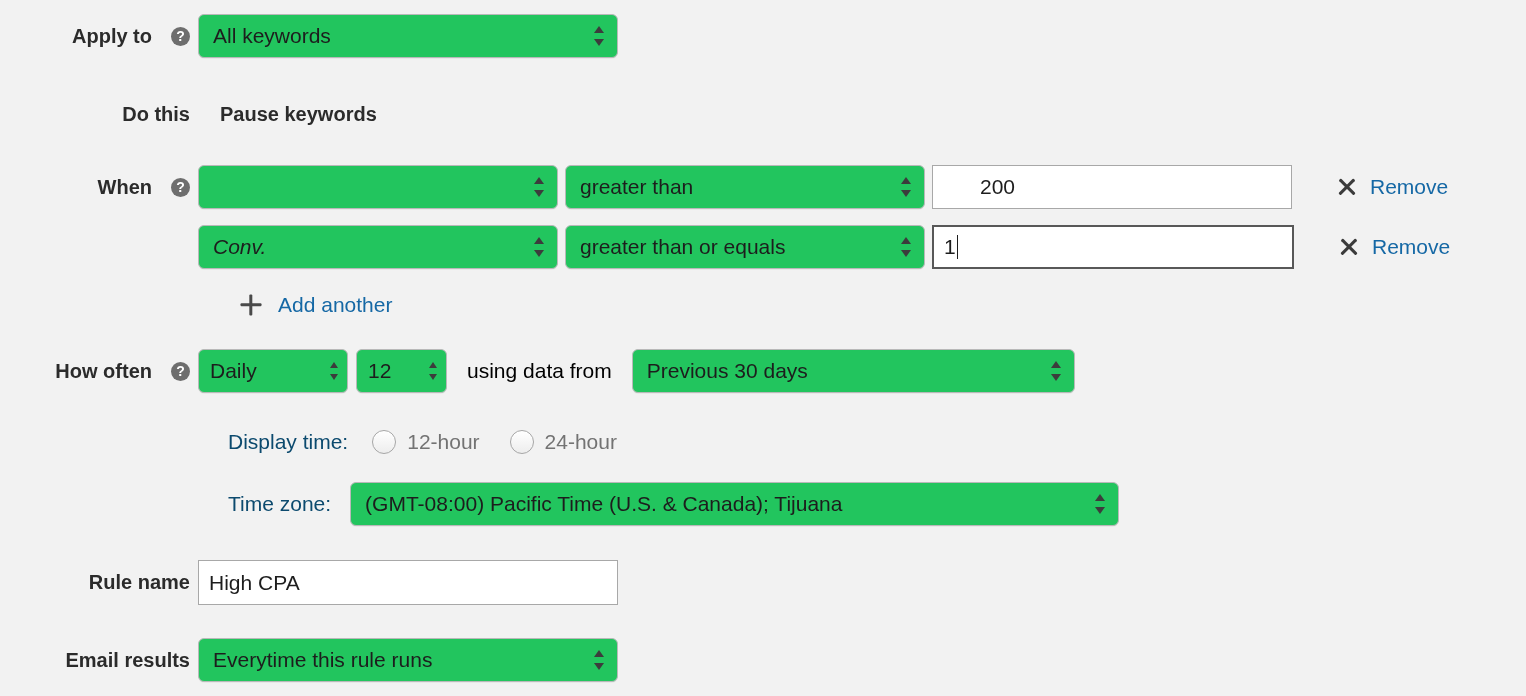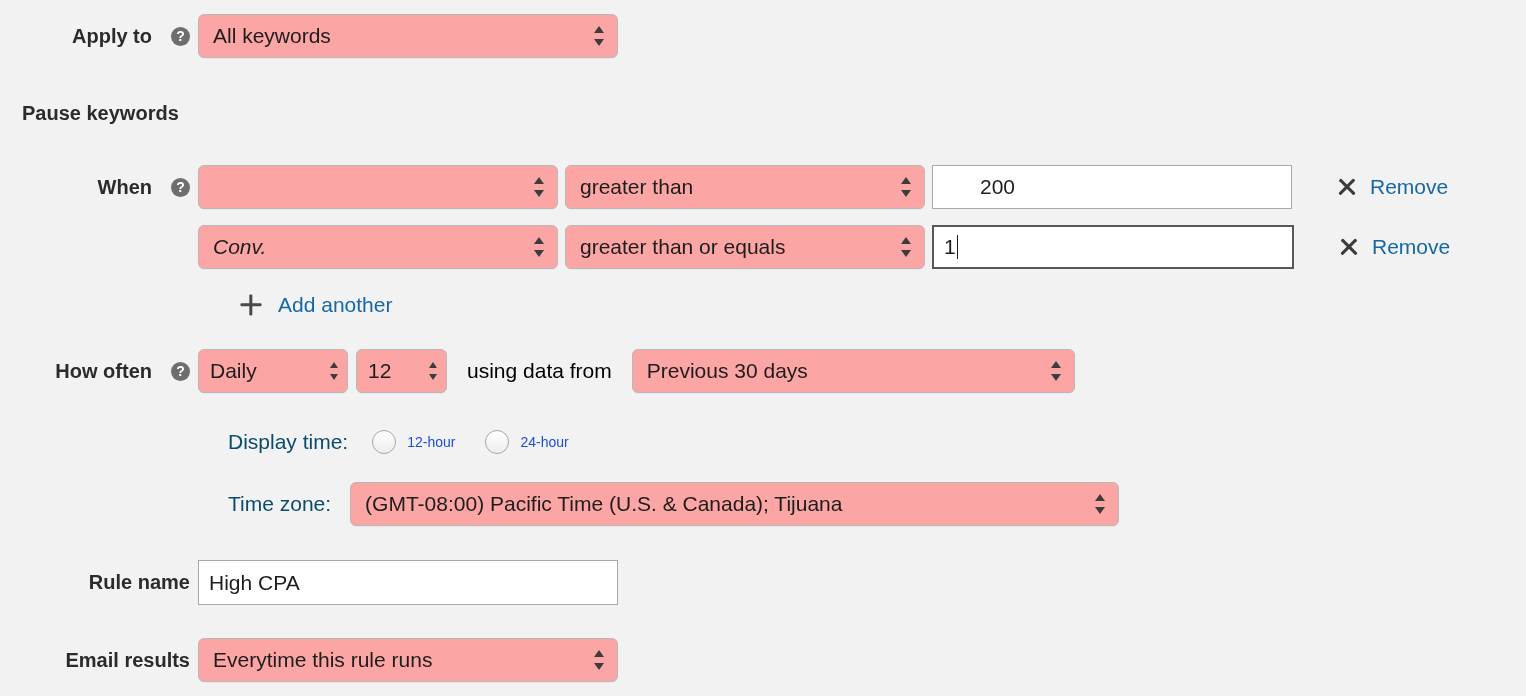--- a/index.html
+++ b/index.html
@@ -56,21 +56,21 @@
     line-height: 19px;
     text-align: center;
     font-family: "Liberation Sans", sans-serif;
     flex: none;
   }
 
   
   .sel {
     position: relative;
     display: inline-block;
-    background: #fca5a5;
+    background: #22c55e;
     border: 1px solid #b9b9b9;
     border-radius: 6px;
     box-sizing: border-box;
     height: 44px;
     box-shadow: 0 1px 0 rgba(0,0,0,0.04);
   }
   .sel .sel-text {
     position: absolute;
     left: 14px;
     top: 0;
@@ -202,22 +202,22 @@
     display: inline-block;
     width: 22px;
     height: 22px;
     border-radius: 50%;
     border: 1px solid #a6a6a6;
     background: linear-gradient(#ffffff, #ededed);
     box-shadow: inset 0 1px 1px rgba(255,255,255,0.9);
     flex: none;
   }
   .radio-label {
-    font-size: 14px;
-    color: #1d4ed8;
+    font-size: 21px;
+    color: #737373;
     white-space: nowrap;
   }
 
   .plain-text {
     font-size: 21px;
     color: #0c4a6e;
     white-space: nowrap;
   }
   .strong-text {
     font-size: 20px;
@@ -241,20 +241,23 @@
       <span class="label-text">Apply to</span>
       <span class="help-icon">?</span>
     </div>
     <div class="sel" style="left:0; width:420px;">
       <span class="sel-text">All keywords</span>
       <span class="arrows"></span>
     </div>
   </div>
 
   <div class="row" style="top:102px; left:0; align-items:center;">
+    <div class="label-col" style="height:24px;">
+      <span class="label-text">Do this</span>
+    </div>
     <div class="strong-text" style="margin-left:22px;">Pause keywords</div>
   </div>
 
   <div class="row" style="top:165px; left:0;">
     <div class="label-col" style="height:44px;">
       <span class="label-text">When</span>
       <span class="help-icon">?</span>
     </div>
     <div style="display:flex; align-items:center; gap:0;">
       <div class="sel" style="width:360px;">

